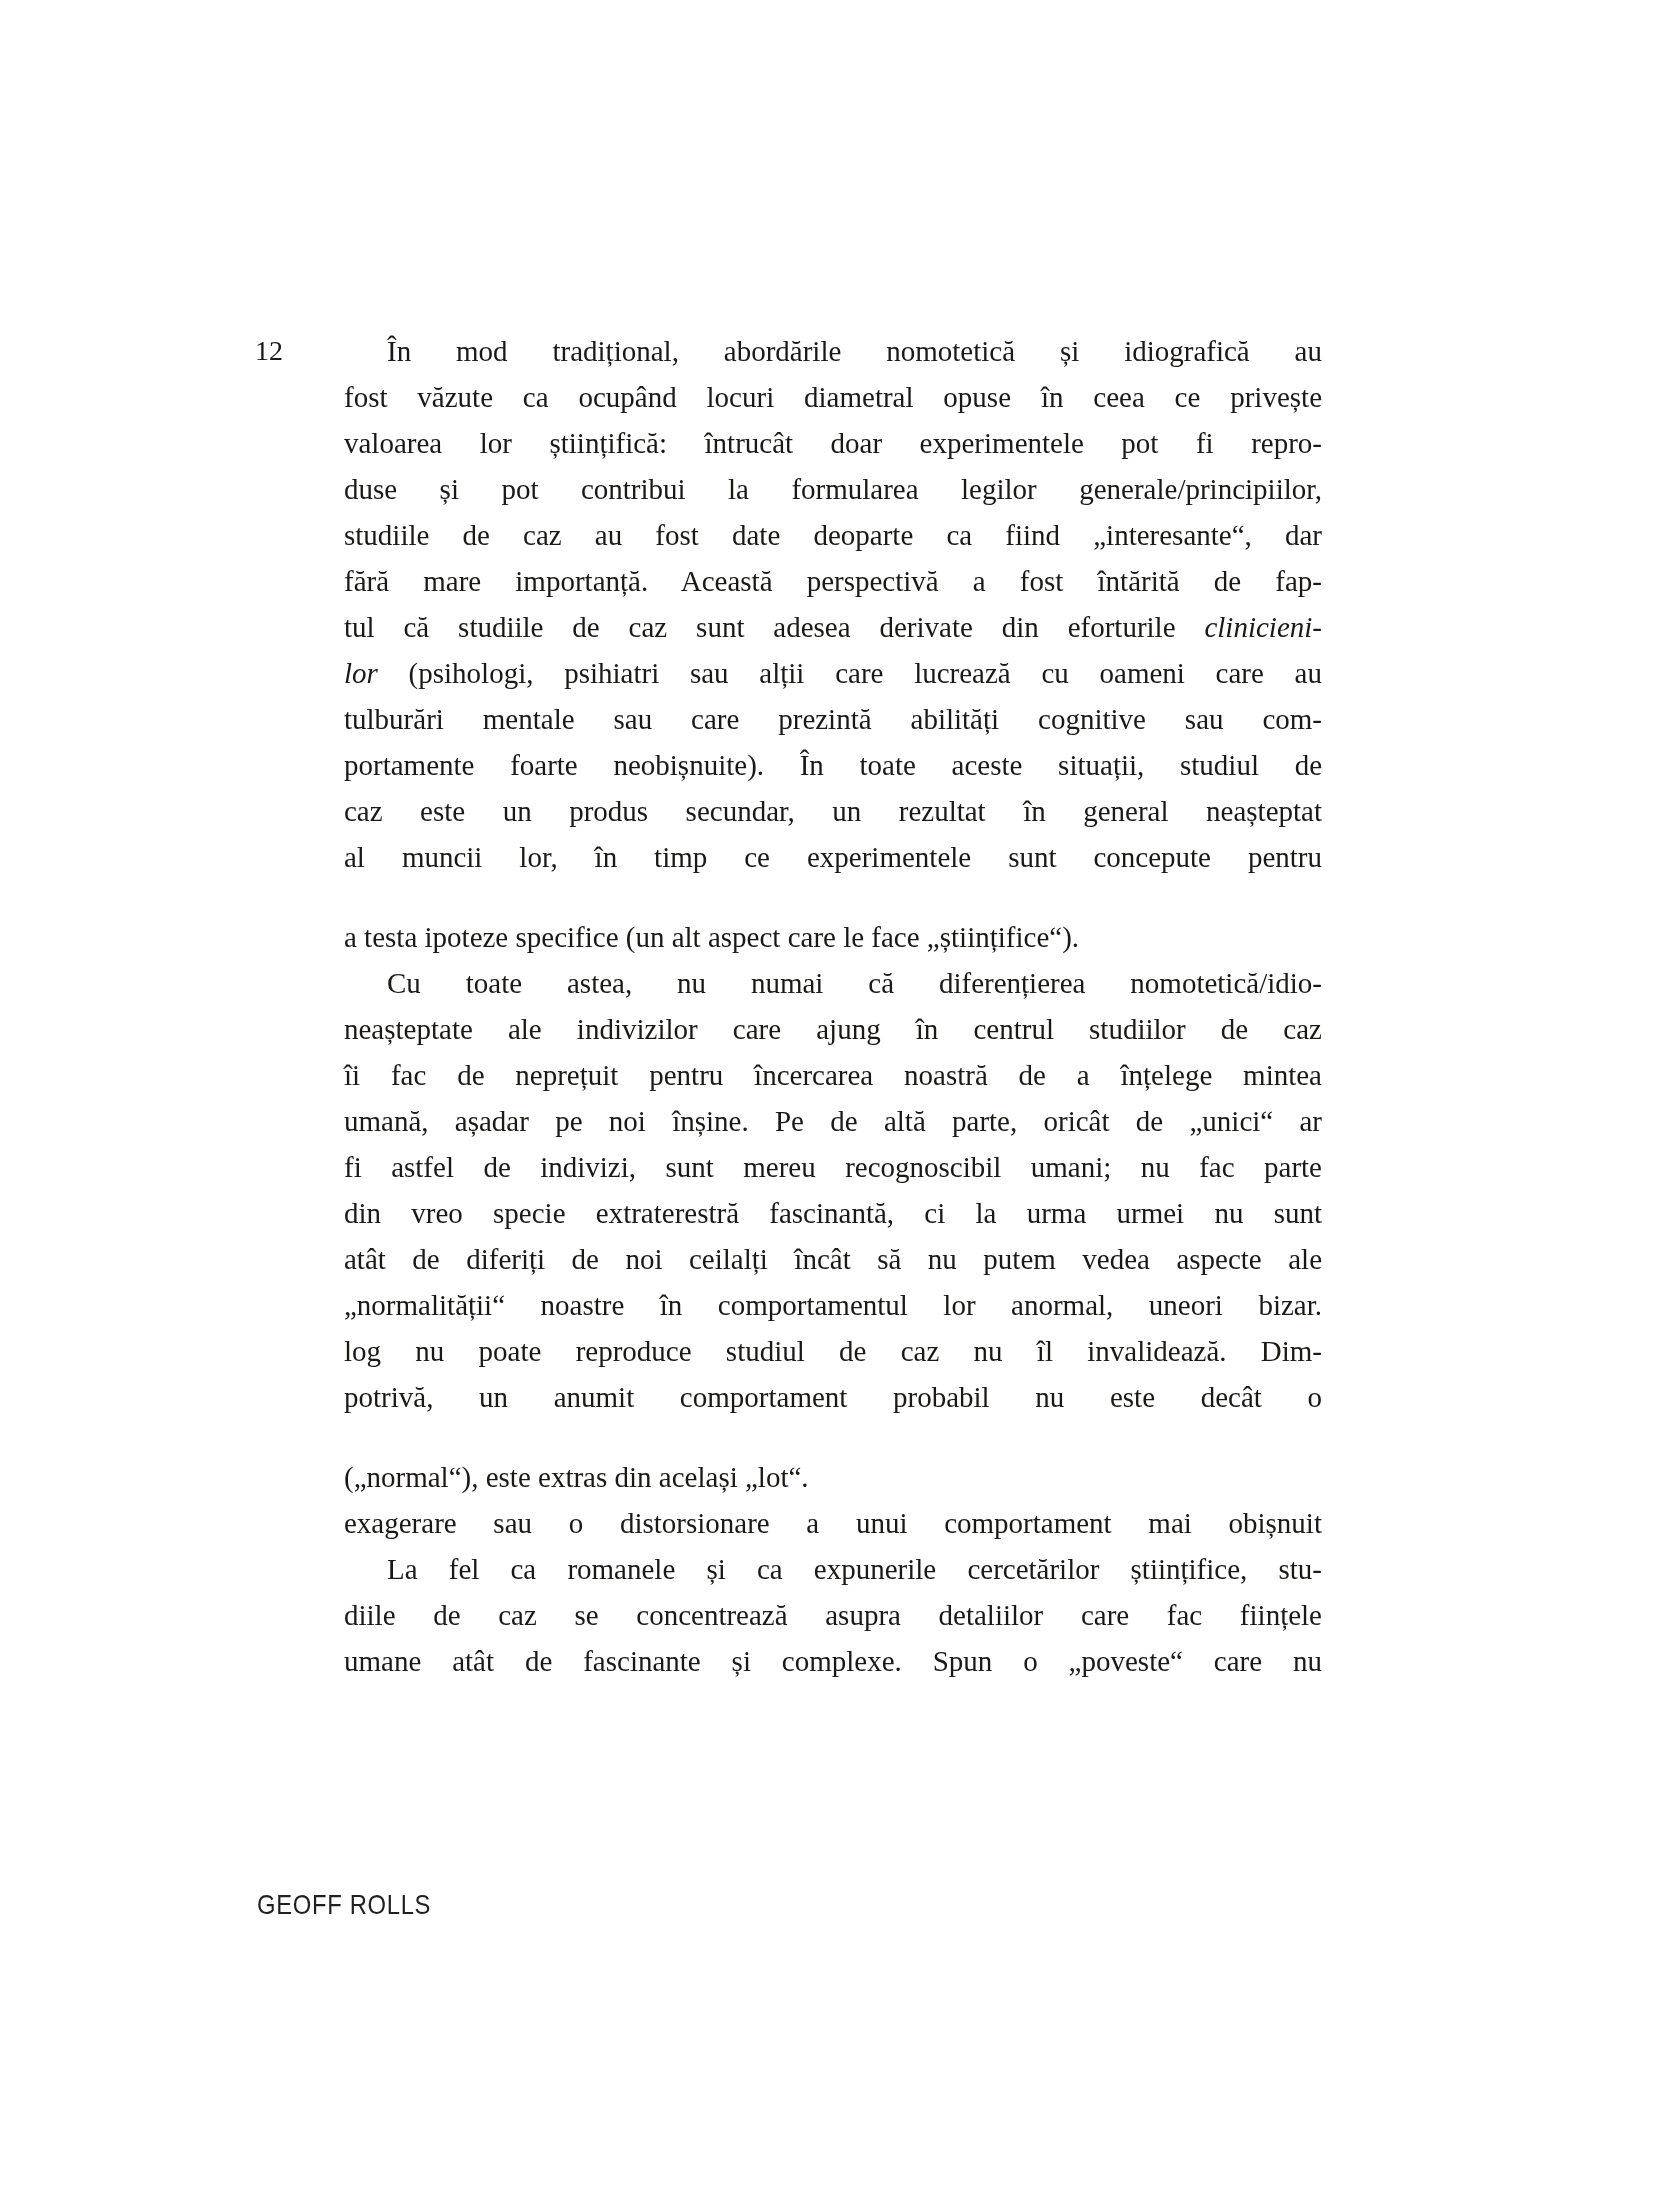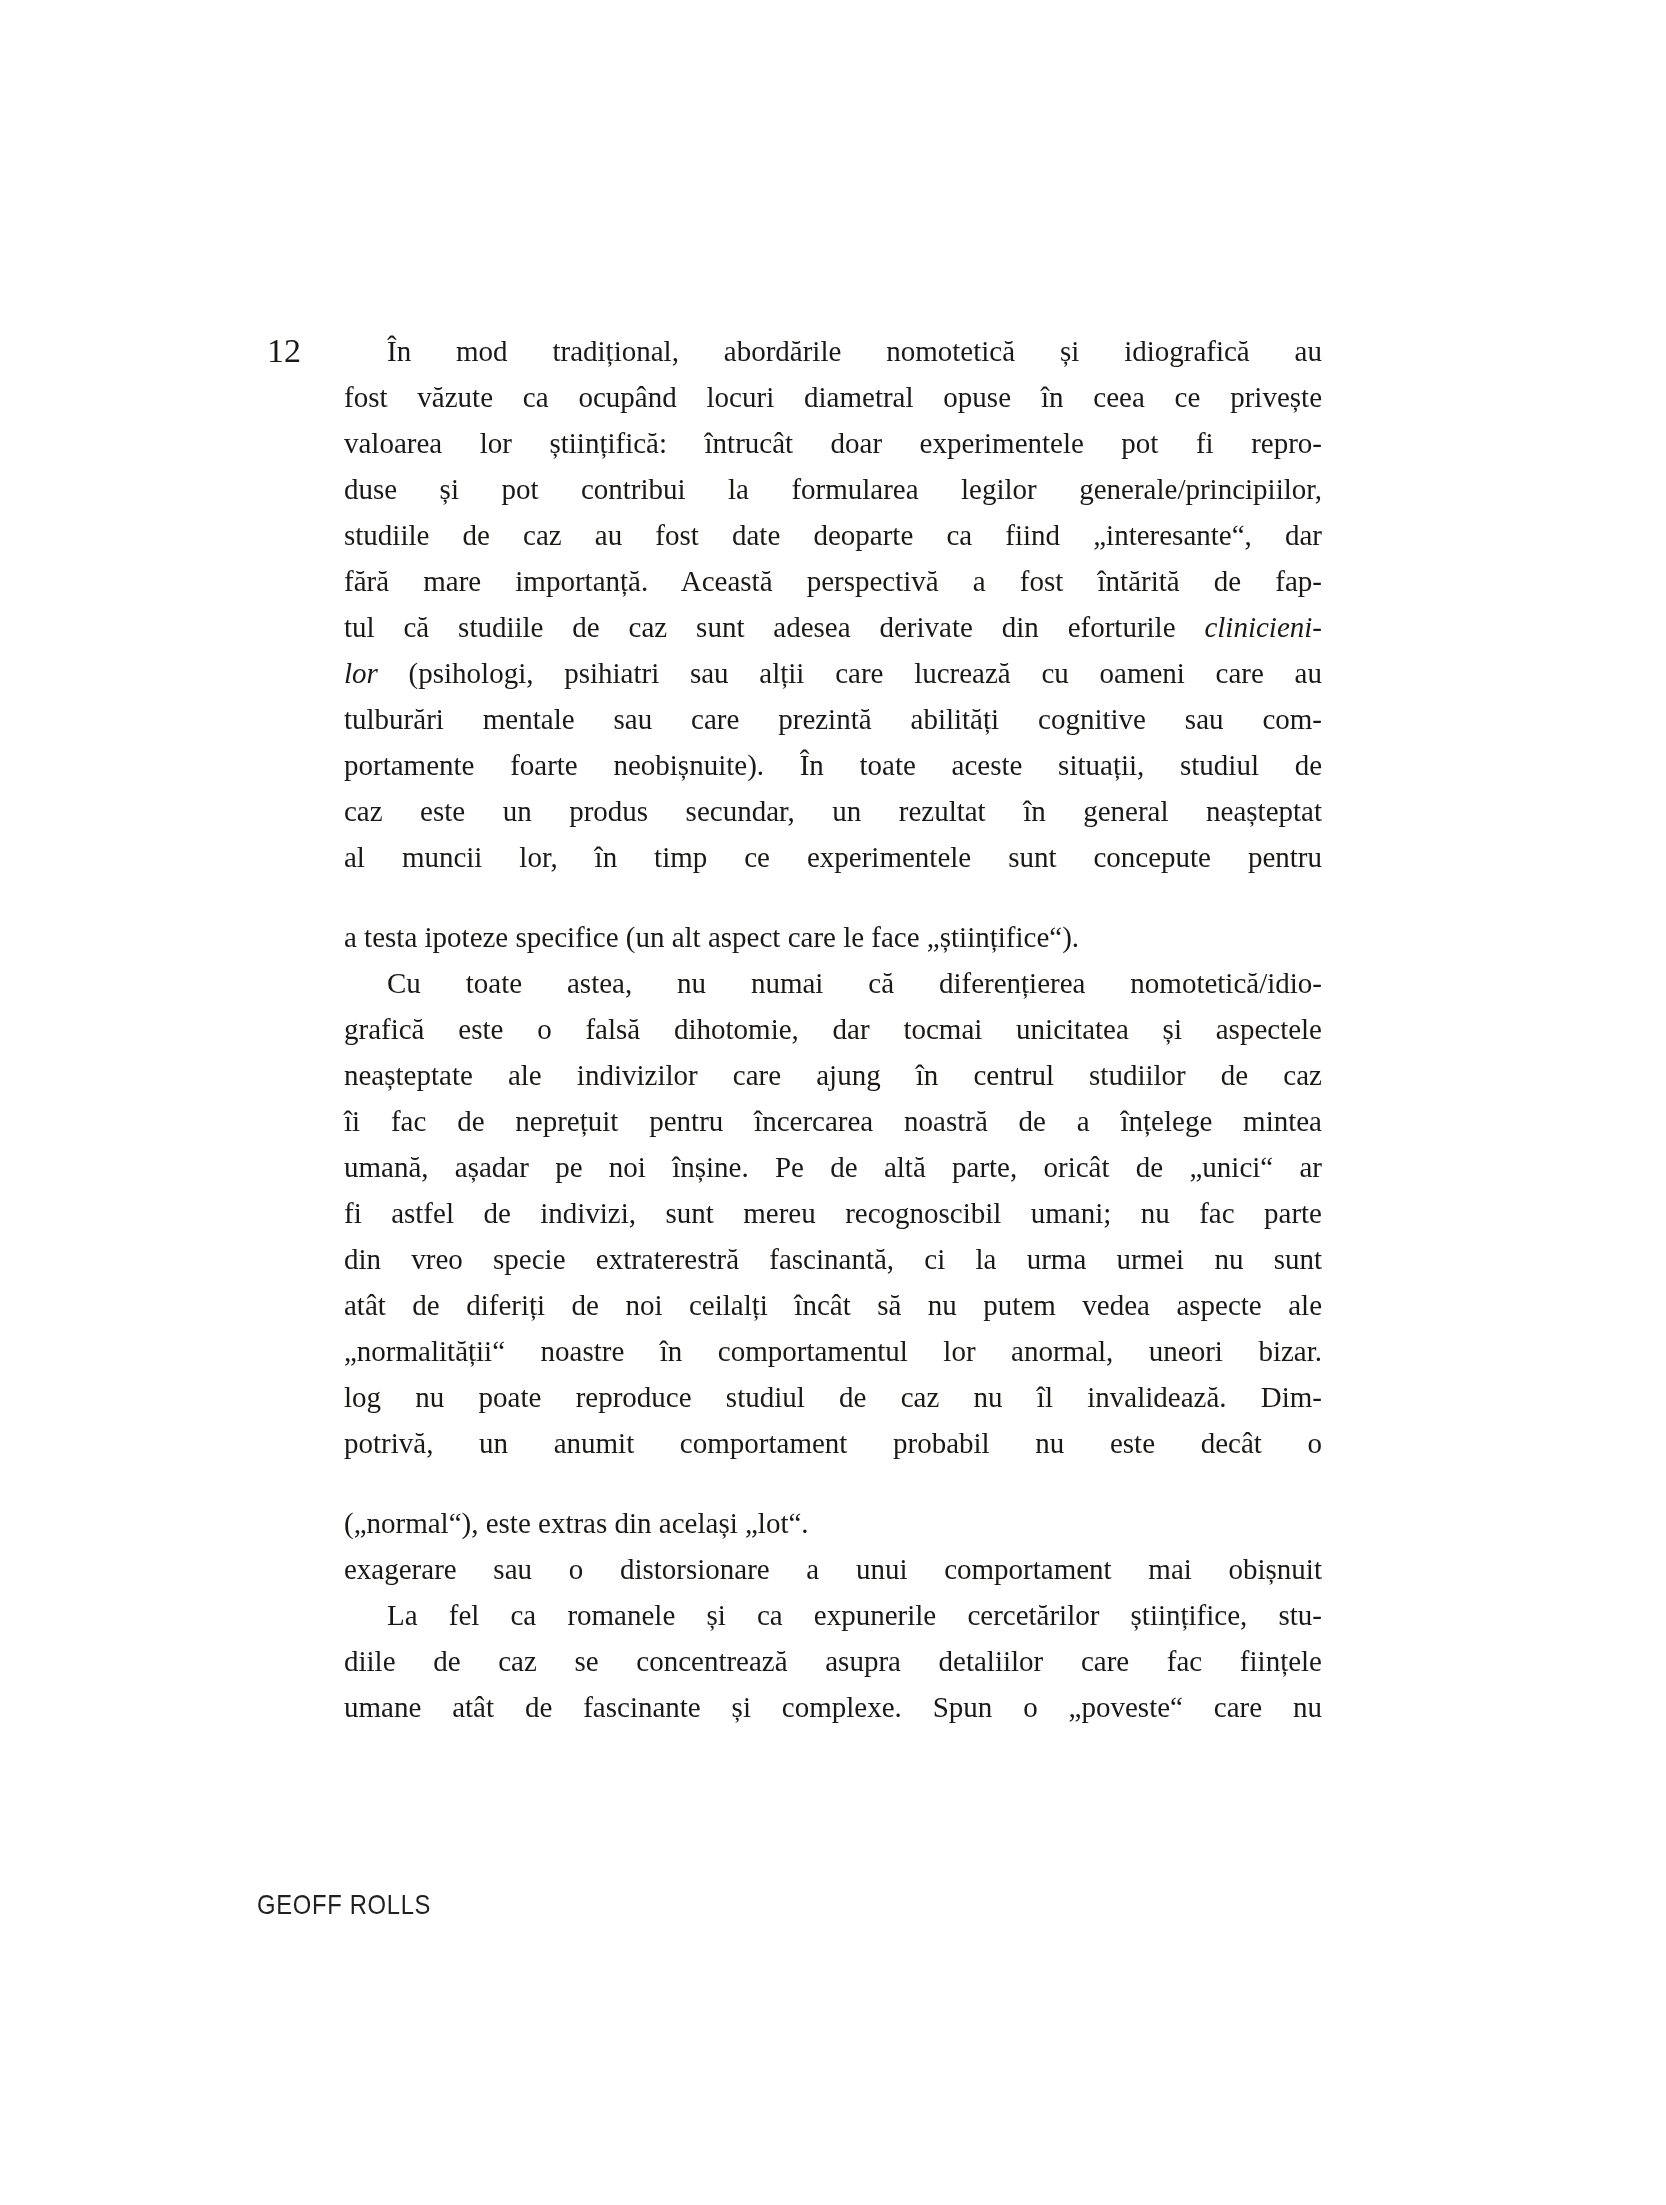--- a/index.html
+++ b/index.html
@@ -12,25 +12,25 @@
   }
   .page {
     position: absolute;
     inset: 0;
     background: #ffffff;
     color: #1b1916;
     overflow: hidden;
   }
   .page-number {
     position: absolute;
-    left: 267px;
+    left: 255px;
     top: 328px;
     height: 46px;
     line-height: 46px;
-    font-size: 34px;
+    font-size: 28px;
     font-family: "Liberation Serif", serif;
     color: #1b1916;
   }
   .text-block {
     position: absolute;
     left: 344px;
     top: 328px;
     width: 978px;
     font-size: 29px;
     font-family: "Liberation Serif", serif;
@@ -74,21 +74,20 @@
       <div class="line"><span>studiile de caz au fost date deoparte ca fiind „interesante“, dar</span></div>
       <div class="line"><span>fără mare importanță. Această perspectivă a fost întărită de fap-</span></div>
       <div class="line"><span>tul că studiile de caz sunt adesea derivate din eforturile </span><em>clinicieni-</em></div>
       <div class="line"><em>lor</em><span> (psihologi, psihiatri sau alții care lucrează cu oameni care au</span></div>
       <div class="line"><span>tulburări mentale sau care prezintă abilități cognitive sau com-</span></div>
       <div class="line"><span>portamente foarte neobișnuite). În toate aceste situații, studiul de</span></div>
       <div class="line"><span>caz este un produs secundar, un rezultat în general neașteptat</span></div>
       <div class="line"><span>al muncii lor, în timp ce experimentele sunt concepute pentru</span></div>
       <div class="line end"><span>a testa ipoteze specifice (un alt aspect care le face „științifice“).</span></div>
       <div class="line indent"><span>Cu toate astea, nu numai că diferențierea nomotetică/idio-</span></div>
-      <div class="line"><span>grafică este o falsă dihotomie, dar tocmai unicitatea și aspectele</span></div>
       <div class="line"><span>neașteptate ale indivizilor care ajung în centrul studiilor de caz</span></div>
       <div class="line"><span>îi fac de neprețuit pentru încercarea noastră de a înțelege mintea</span></div>
       <div class="line"><span>umană, așadar pe noi înșine. Pe de altă parte, oricât de „unici“ ar</span></div>
       <div class="line"><span>fi astfel de indivizi, sunt mereu recognoscibil umani; nu fac parte</span></div>
       <div class="line"><span>din vreo specie extraterestră fascinantă, ci la urma urmei nu sunt</span></div>
       <div class="line"><span>atât de diferiți de noi ceilalți încât să nu putem vedea aspecte ale</span></div>
       <div class="line"><span>„normalității“ noastre în comportamentul lor anormal, uneori bizar.</span></div>
       <div class="line"><span>log nu poate reproduce studiul de caz nu îl invalidează. Dim-</span></div>
       <div class="line"><span>potrivă, un anumit comportament probabil nu este decât o</span></div>
       <div class="line end"><span>(„normal“), este extras din același „lot“.</span></div>

